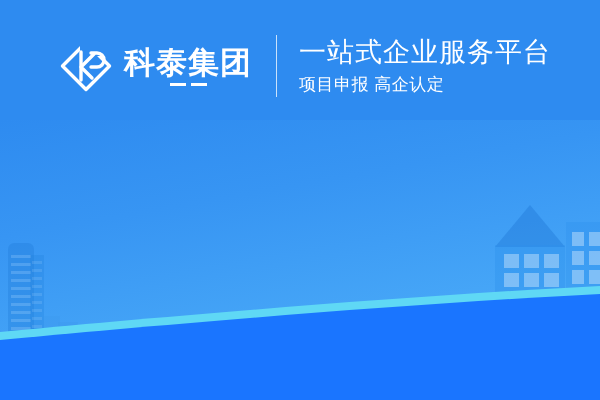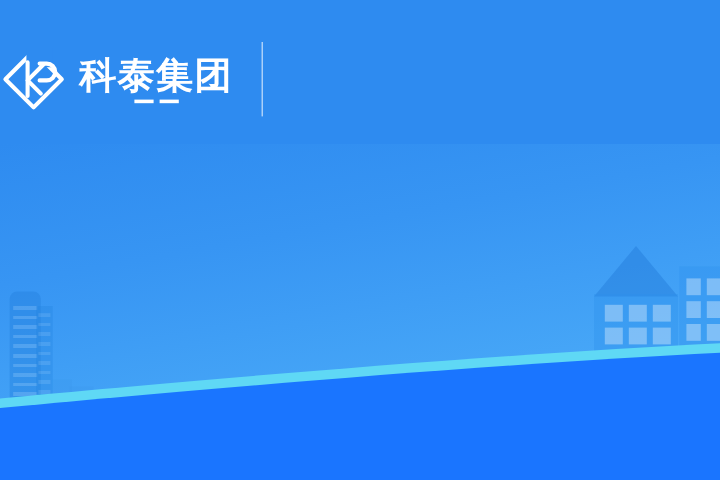--- a/index.html
+++ b/index.html
@@ -165,20 +165,21 @@
 
   
   .header {
     position: absolute;
     left: 0;
     top: 0;
     width: 600px;
     height: 132px;
     display: flex;
     align-items: center;
+    padding-left: 58px;
     box-sizing: border-box;
   }
   .logo-lockup {
     display: flex;
     align-items: center;
     gap: 10px;
   }
   .logo-mark {
     width: 56px;
     height: 56px;
@@ -365,16 +366,20 @@
         <div class="logo-cn">科泰集团</div>
         <div class="logo-en-row">
           <span class="bar"></span>
           <span class="bar"></span>
         </div>
       </div>
     </div>
 
     <div class="divider"></div>
 
+    <div class="tagline">
+      <div class="tagline-main">一站式企业服务平台</div>
+      <div class="tagline-sub">项目申报 高企认定</div>
+    </div>
   </div>
 
 
 </div>
 
 </body></html>

